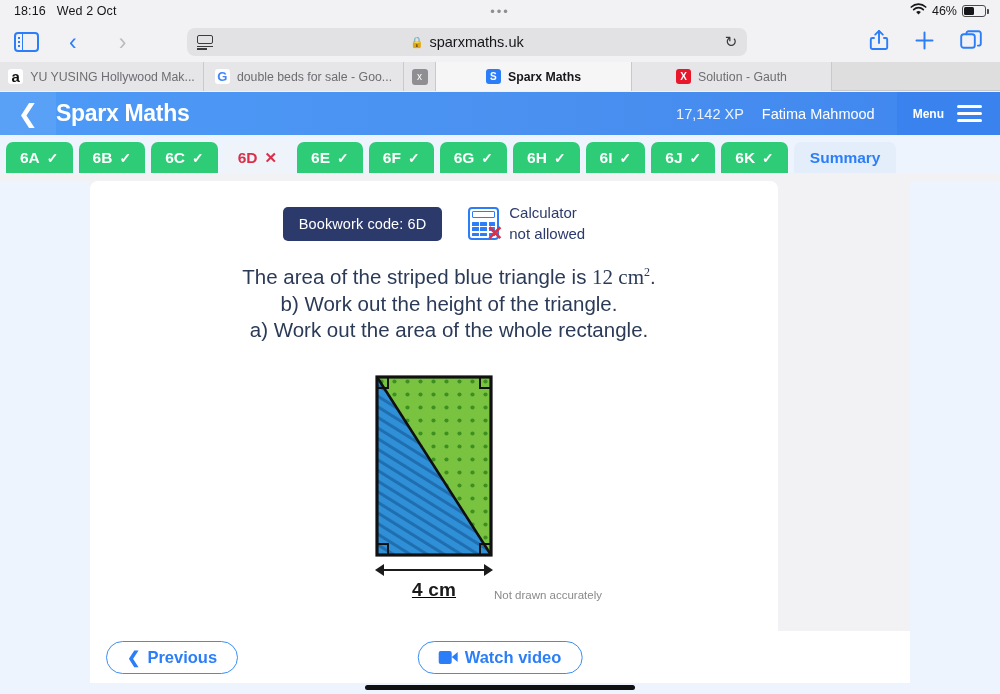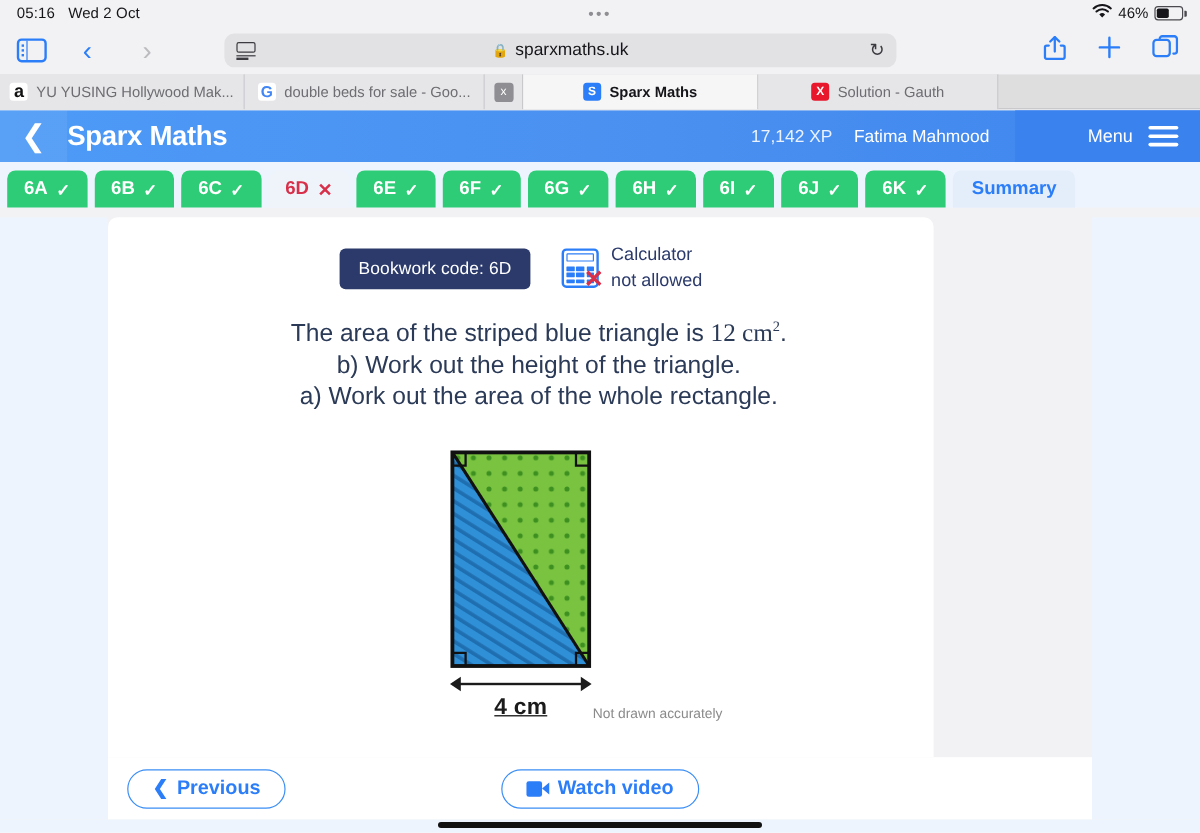--- a/index.html
+++ b/index.html
@@ -103,21 +103,21 @@
     display: flex; align-items: center;
   }
   .head-back { width: 56px; display: flex; align-items: center; justify-content: center;
     color: #fff; font-size: 25px; font-weight: 300; background: rgba(255,255,255,.07); height: 43px; }
   .brand { color: #fff; font-size: 23px; font-weight: 700; letter-spacing: -.3px; }
   .head-right { margin-left: auto; display: flex; align-items: center; height: 60px; }
   .xp { color: #eaf2ff; font-size: 14.5px; margin-right: 18px; }
   .uname { color: #ffffff; font-size: 14.5px; margin-right: 22px; }
   .menu-box { background: #3a82ee; height: 43px; display: flex; align-items: center;
     gap: 13px; padding: 0 18px 0 16px; }
-  .menu-lbl { color: #fff; font-size: 15px; font-weight: 400; margin-left: 44px; }
+  .menu-lbl { color: #fff; font-size: 12px; font-weight: 700; }
   .burger { width: 25px; }
   .burger i { display: block; height: 2.6px; background: #fff; border-radius: 2px; margin: 4.4px 0; }
 
   
   .qstrip {
     position: absolute; top: 135px; left: 0; width: 1000px; height: 38px;
     background: #eef4fd; display: flex; align-items: flex-end; gap: 6px; padding: 0 6px;
   }
   .qtab {
     height: 31px; border-radius: 7px 7px 0 0; display: flex; align-items: center;
@@ -200,21 +200,21 @@
   .pagebg-bot { position: absolute; left: 0; right: 0; top: 683px; height: 11px; background: #eef4fd; }
   .homebar { position: absolute; bottom: 4px; left: 50%; transform: translateX(-50%);
     width: 270px; height: 5px; background: #111; border-radius: 3px; }
 </style>
 </head>
 <body>
 
 <div class="screen">
 
   <div class="statusbar">
-    <span class="sb-time">05:16</span>
+    <span class="sb-time">18:16</span>
     <span class="sb-date">Wed 2 Oct</span>
     <span class="sb-dots">•••</span>
     <span class="sb-right">
       <span class="wifi-ico">
         <svg width="17" height="13" viewBox="0 0 17 13">
           <path d="M8.5 11.6 L6.1 9.0 a3.6 3.6 0 0 1 4.8 0 Z" fill="#16161a"></path>
           <path d="M3.7 6.6 a7 7 0 0 1 9.6 0" stroke="#16161a" stroke-width="1.7" fill="none" stroke-linecap="round"></path>
           <path d="M1.3 4.0 a10.6 10.6 0 0 1 14.4 0" stroke="#16161a" stroke-width="1.7" fill="none" stroke-linecap="round"></path>
         </svg>
       </span>

